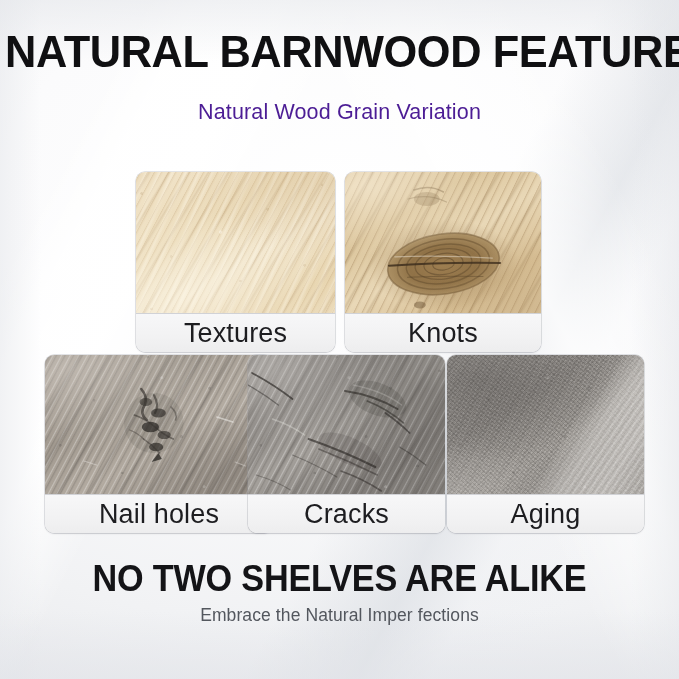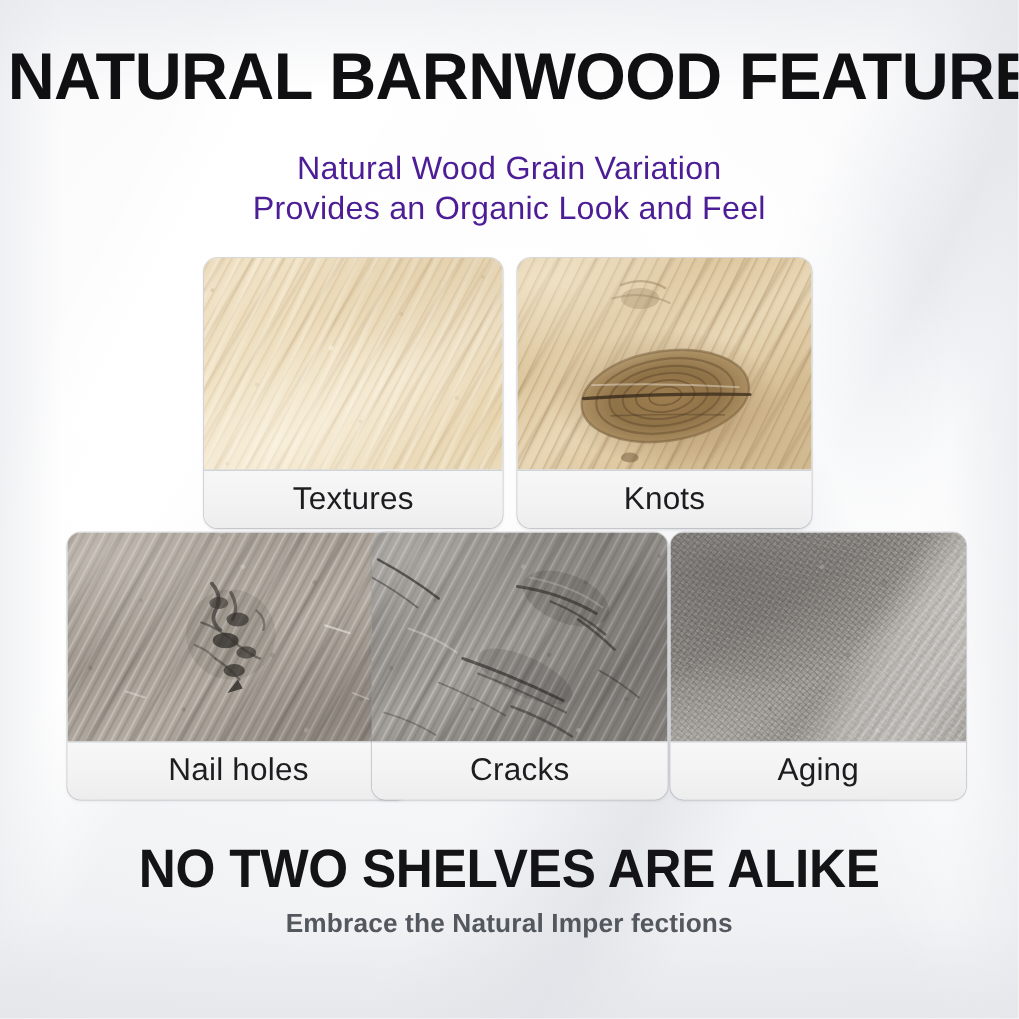--- a/index.html
+++ b/index.html
@@ -110,21 +110,21 @@
   .footnote {
     position: absolute;
     top: 604px; left: 0; right: 0;
     text-align: center;
     font-size: 17.5px;
     line-height: 22.5px;
     font-weight: 300;
     letter-spacing: 0.1px;
     color: #53575e;
   }
-  .footnote-line { display: block; font-weight: bold; }
+  .footnote-line { display: block; }
 
   
   .card {
     position: absolute;
     border-radius: 9px;
     overflow: hidden;
     background: #fafafa;
     box-shadow: 0 1px 2px rgba(60,64,72,0.13),
                 0 0 0 0.7px rgba(160,165,175,0.40);
   }
@@ -137,21 +137,21 @@
   .tex { position: absolute; inset: 0; }
 
   .caption {
     position: absolute;
     left: 0; right: 0; bottom: 0;
     display: flex;
     align-items: center;
     justify-content: center;
     background: linear-gradient(to bottom, #f7f7f8 0%, #f2f2f3 60%, #ededee 100%);
     border-top: 0.7px solid rgba(175,178,185,0.45);
-    font-size: 21px;
+    font-size: 27px;
     font-weight: 400;
     letter-spacing: 0.15px;
     color: #1d1d20;
   }
 
   
   .card-textures { left: 136px; top: 172px; width: 199px; height: 180px; }
   .card-textures .swatch { height: 141px; }
   .card-textures .caption { height: 39px; }
 
@@ -354,21 +354,20 @@
   <div class="bg-layer bg-streak-b"></div>
   <div class="bg-layer bg-streak-c"></div>
   <div class="bg-layer bg-vignette"></div>
 
   <div class="content">
 
     <h1 class="headline-top">NATURAL BARNWOOD FEATURES</h1>
 
     <div class="subhead">
       <span class="subhead-line">Natural Wood Grain Variation</span>
-      <span class="subhead-line">Provides an Organic Look and Feel</span>
     </div>
 
     <div class="card card-textures">
       <div class="swatch">
         <div class="swatch-inner">
           <div class="tex tex-textures-base"></div>
           <div class="tex tex-textures-grain"></div>
           <div class="tex tex-textures-grain2"></div>
           <div class="tex tex-textures-grain3"></div>
           <div class="tex tex-textures-speck"></div>

